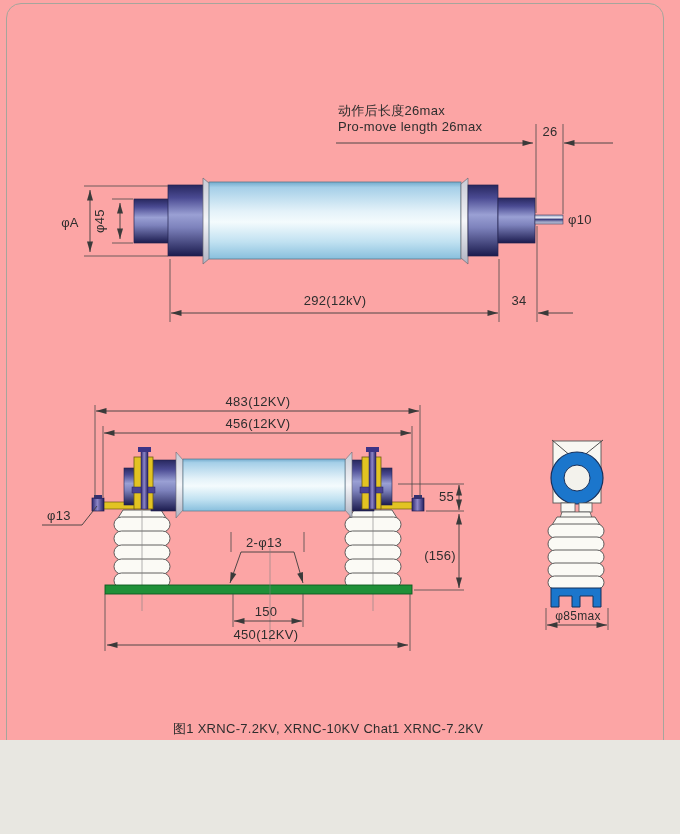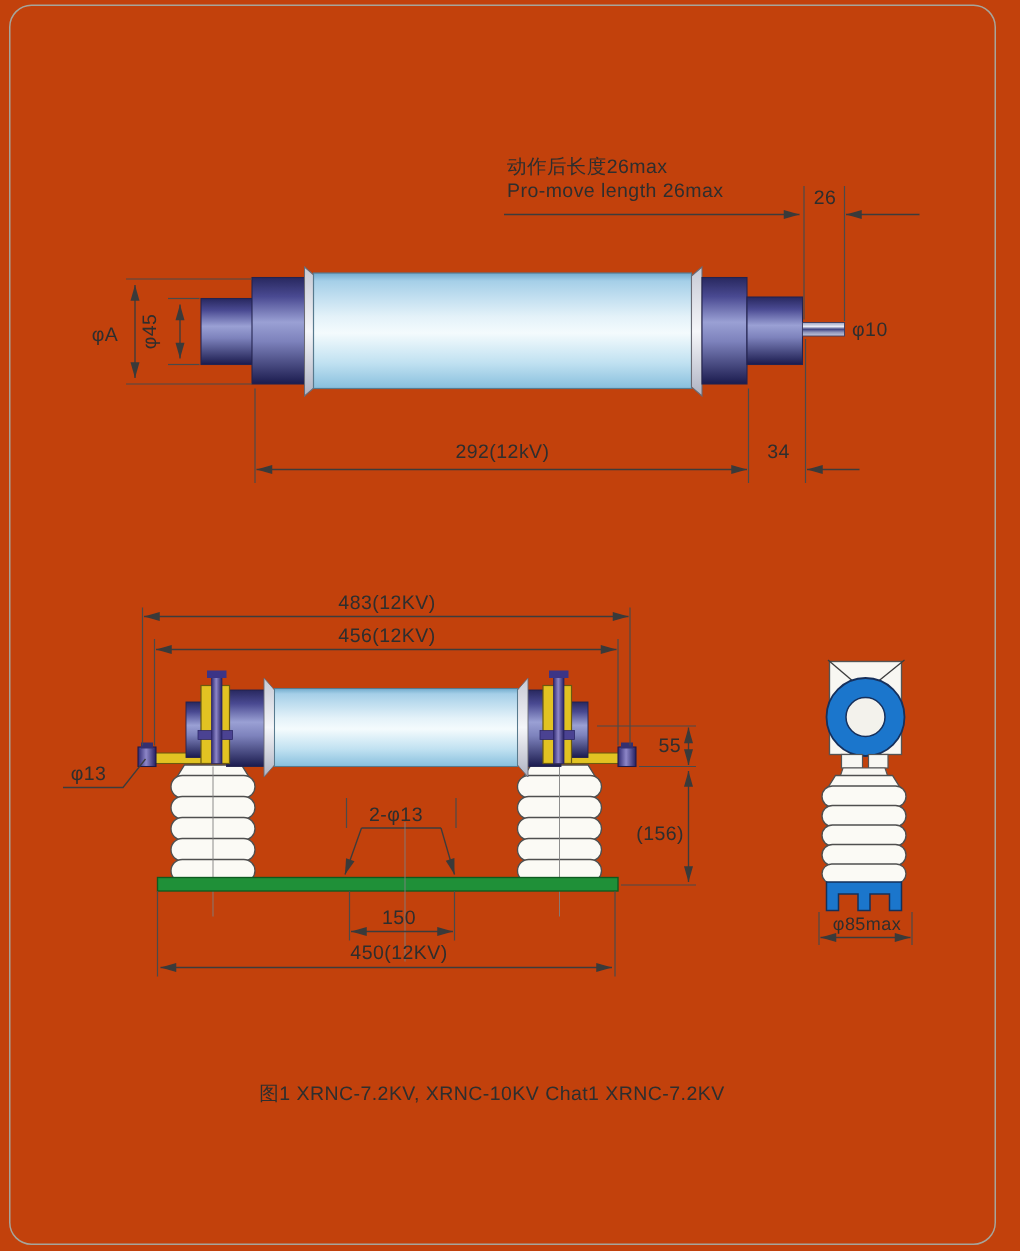--- a/index.html
+++ b/index.html
@@ -1,17 +1,17 @@
 <!DOCTYPE html>
 <html><head>
 <meta charset="utf-8">
 <style>
   html,body{margin:0;padding:0;}
   body{background:#e8e7e1;font-family:"Liberation Sans",sans-serif;}
-  #page{position:relative;width:680px;height:834px;background:#c2410c;overflow:hidden;}
+  #page{position:relative;width:680px;height:740px;background:#fca5a5;overflow:hidden;}
   #page-border{position:absolute;left:6px;top:3px;width:656px;height:825px;
     border:1px solid #a6a59c;border-radius:15px;pointer-events:none;}
   svg text{fill:#2e2e2e;font-family:"Liberation Sans",sans-serif;font-size:13px;letter-spacing:.3px;}
   svg text.small{font-size:12px;}
   .dim{stroke:#3c3c3c;stroke-width:.9;fill:none;}
   .ext{stroke:#4a4a4a;stroke-width:.8;fill:none;}
   .thin{stroke:#808080;stroke-width:.6;fill:none;}
   .outline{stroke:#4f4f4f;stroke-width:.9;fill:#fbfaf5;}
 </style>
 </head>

